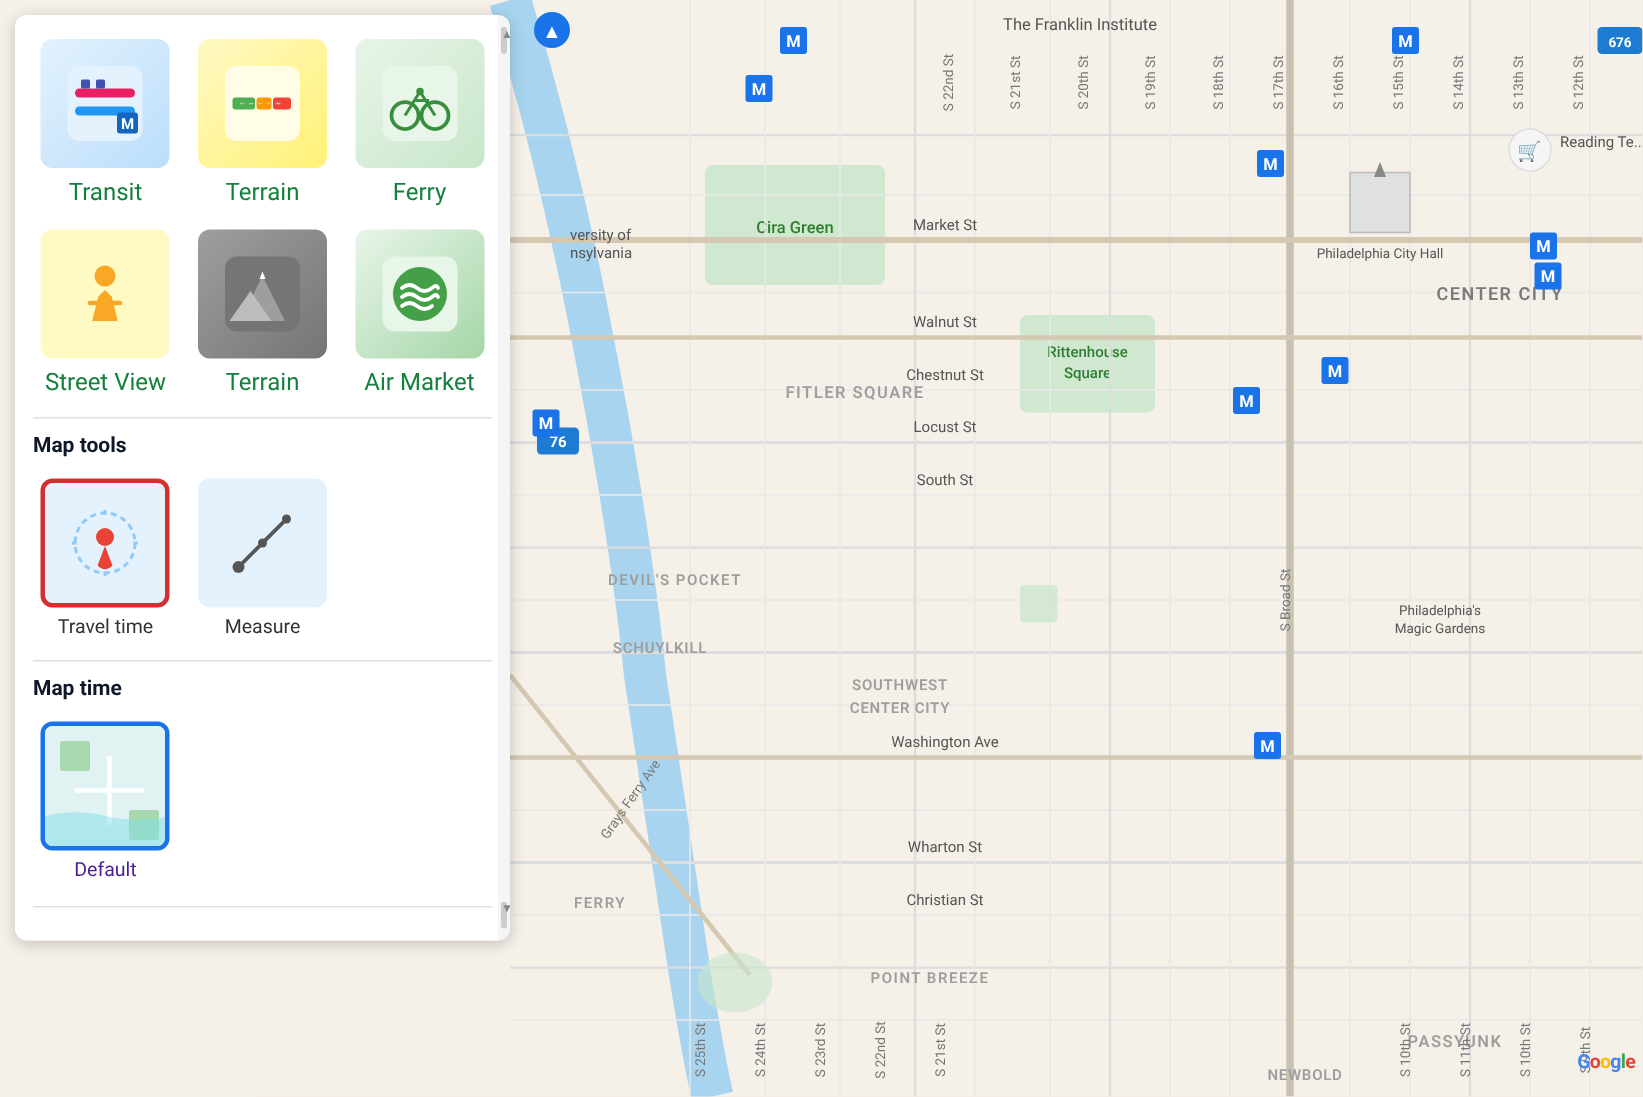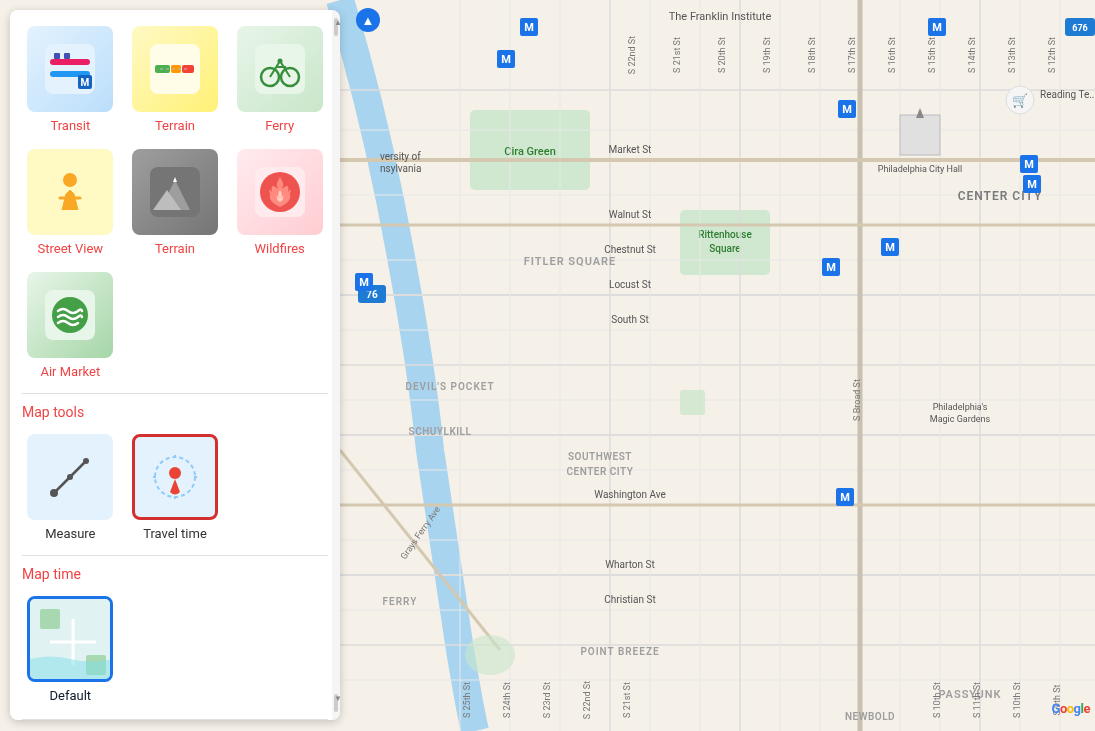--- a/index.html
+++ b/index.html
@@ -49,36 +49,36 @@
       height: 86px;
       border-radius: 8px;
       overflow: hidden;
       margin-bottom: 6px;
       display: flex;
       align-items: center;
       justify-content: center;
     }
 
     .layer-label {
-      font-size: 13px;
-      color: #ef4444;
+      font-size: 16px;
+      color: #15803d;
       text-align: left;
     }
 
     
     .divider {
       border: none;
       border-top: 1px solid #e0e0e0;
       margin: 10px 0;
     }
 
     .section-title {
       font-size: 14px;
-      font-weight: 400;
-      color: #ef4444;
+      font-weight: 700;
+      color: #0f172a;
       margin-bottom: 10px;
     }
 
     .tools-grid {
       display: grid;
       grid-template-columns: repeat(3, 1fr);
       gap: 8px;
       margin-bottom: 8px;
     }
 
@@ -434,32 +434,20 @@
 
           <polygon points="15,48 30,18 45,48" fill="#9e9e9e"></polygon>
           <polygon points="8,48 22,28 36,48" fill="#bdbdbd"></polygon>
 
           <polygon points="28,20 30,15 32,20" fill="white"></polygon>
         </svg>
       </div>
       <span class="layer-label">Terrain</span>
     </div>
 
-    <div class="layer-item">
-      <div class="layer-icon wildfires-icon-bg">
-        <svg width="60" height="60" viewBox="0 0 60 60">
-          <rect x="5" y="5" width="50" height="50" rx="8" fill="#ffebee"></rect>
-
-          <circle cx="30" cy="30" r="20" fill="#ef5350"></circle>
-          <path d="M30 15 Q35 22 32 27 Q40 20 38 30 Q42 24 40 32 Q42 40 30 45 Q18 40 20 32 Q18 24 22 30 Q20 20 28 27 Q25 22 30 15Z" fill="#ff8a80"></path>
-          <path d="M30 28 Q33 32 31 36 Q35 31 33 35 Q34 38 30 40 Q26 38 27 35 Q25 31 29 36 Q27 32 30 28Z" fill="#ffccbc"></path>
-        </svg>
-      </div>
-      <span class="layer-label">Wildfires</span>
-    </div>
 
     <div class="layer-item">
       <div class="layer-icon airquality-icon-bg">
         <svg width="60" height="60" viewBox="0 0 60 60">
           <rect x="5" y="5" width="50" height="50" rx="8" fill="#e8f5e9"></rect>
           <circle cx="30" cy="30" r="18" fill="#43a047"></circle>
 
           <path d="M18 26 Q23 22 28 26 Q33 30 38 26 Q41 23 42 26" stroke="white" stroke-width="2.5" fill="none" stroke-linecap="round"></path>
           <path d="M18 32 Q23 28 28 32 Q33 36 38 32 Q41 29 42 32" stroke="white" stroke-width="2.5" fill="none" stroke-linecap="round"></path>
           <path d="M18 38 Q23 34 28 38 Q33 42 38 38" stroke="white" stroke-width="2.5" fill="none" stroke-linecap="round"></path>
@@ -469,52 +457,52 @@
     </div>
 
   </div>
 
   <hr class="divider">
 
   <div>
     <div class="section-title">Map tools</div>
 
     <div class="tools-grid">
+
+      <div class="tool-item selected">
+        <div class="tool-icon travel-time-icon-bg" style="border: 3px solid #d32f2f; border-radius: 8px; background: #e3f2fd;">
+          <svg width="60" height="60" viewBox="0 0 60 60">
+
+            <circle cx="30" cy="30" r="20" fill="none" stroke="#90caf9" stroke-width="2" stroke-dasharray="4,3"></circle>
+
+            <circle cx="30" cy="26" r="6" fill="#ea4335"></circle>
+            <path d="M30 32 L25 45 Q30 50 35 45 Z" fill="#ea4335"></path>
+
+            <line x1="30" y1="8" x2="30" y2="11" stroke="#90caf9" stroke-width="2"></line>
+            <line x1="30" y1="49" x2="30" y2="52" stroke="#90caf9" stroke-width="2"></line>
+            <line x1="8" y1="30" x2="11" y2="30" stroke="#90caf9" stroke-width="2"></line>
+            <line x1="49" y1="30" x2="52" y2="30" stroke="#90caf9" stroke-width="2"></line>
+          </svg>
+        </div>
+        <span class="tool-label">Travel time</span>
+      </div>
 
       <div class="tool-item">
         <div class="tool-icon measure-icon-bg" style="background: #e3f2fd; border-radius: 8px;">
           <svg width="60" height="60" viewBox="0 0 60 60">
 
             <line x1="14" y1="46" x2="46" y2="14" stroke="#555" stroke-width="2.5" stroke-linecap="round"></line>
             <circle cx="14" cy="46" r="4" fill="#555"></circle>
             <circle cx="30" cy="30" r="3" fill="#555"></circle>
             <circle cx="46" cy="14" r="3" fill="#555"></circle>
           </svg>
         </div>
         <span class="tool-label">Measure</span>
       </div>
 
-      <div class="tool-item selected">
-        <div class="tool-icon travel-time-icon-bg" style="border: 3px solid #d32f2f; border-radius: 8px; background: #e3f2fd;">
-          <svg width="60" height="60" viewBox="0 0 60 60">
-
-            <circle cx="30" cy="30" r="20" fill="none" stroke="#90caf9" stroke-width="2" stroke-dasharray="4,3"></circle>
-
-            <circle cx="30" cy="26" r="6" fill="#ea4335"></circle>
-            <path d="M30 32 L25 45 Q30 50 35 45 Z" fill="#ea4335"></path>
-
-            <line x1="30" y1="8" x2="30" y2="11" stroke="#90caf9" stroke-width="2"></line>
-            <line x1="30" y1="49" x2="30" y2="52" stroke="#90caf9" stroke-width="2"></line>
-            <line x1="8" y1="30" x2="11" y2="30" stroke="#90caf9" stroke-width="2"></line>
-            <line x1="49" y1="30" x2="52" y2="30" stroke="#90caf9" stroke-width="2"></line>
-          </svg>
-        </div>
-        <span class="tool-label">Travel time</span>
-      </div>
-
     </div>
   </div>
 
   <hr class="divider">
 
   <div>
     <div class="section-title">Map time</div>
 
     <div class="map-type-grid">
 
@@ -525,21 +513,21 @@
 
             <line x1="20" y1="43" x2="66" y2="43" stroke="#fff" stroke-width="3"></line>
             <line x1="43" y1="20" x2="43" y2="66" stroke="#fff" stroke-width="3"></line>
 
             <rect x="10" y="10" width="20" height="20" rx="2" fill="#81c784" opacity="0.6"></rect>
             <rect x="56" y="56" width="20" height="20" rx="2" fill="#81c784" opacity="0.6"></rect>
 
             <path d="M0 60 Q20 55 40 60 Q60 65 86 60 L86 86 L0 86Z" fill="#80deea" opacity="0.5"></path>
           </svg>
         </div>
-        <span class="map-type-label" style="color:#0f172a;">Default</span>
+        <span class="map-type-label" style="color:#4c1d95;">Default</span>
       </div>
 
 
     </div>
   </div>
 
   <hr class="divider">
 
 </div>
 

